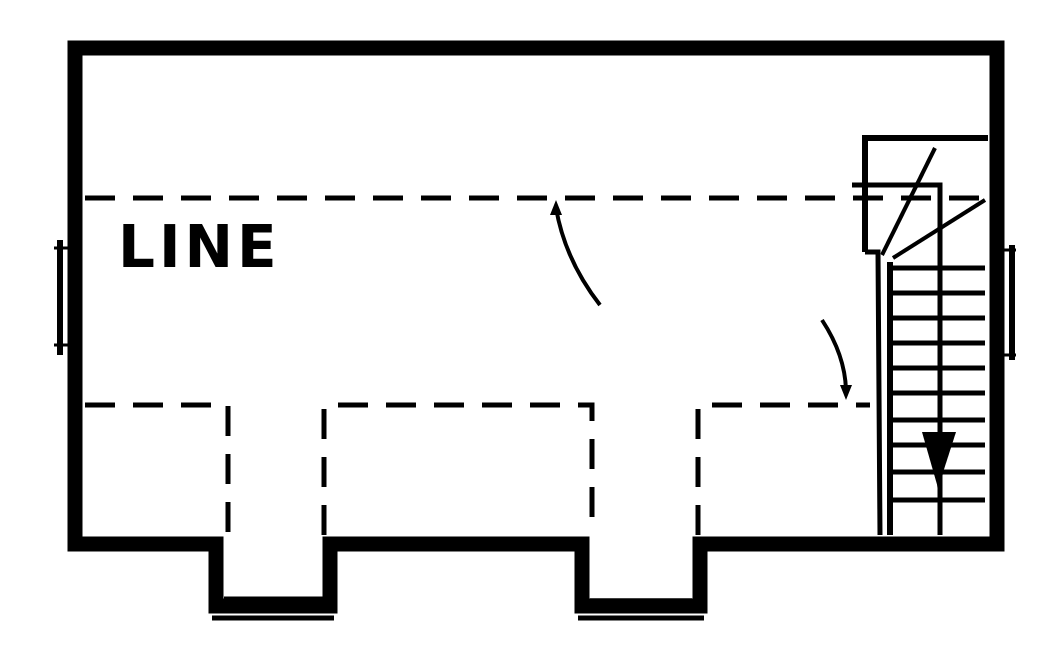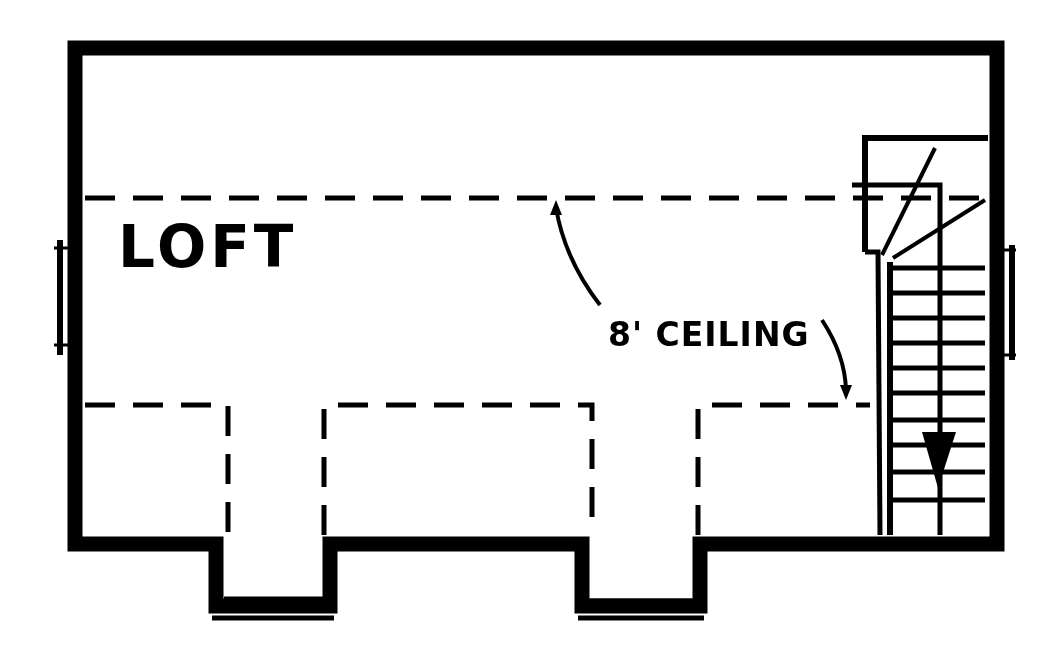--- a/index.html
+++ b/index.html
@@ -73,15 +73,14 @@
     <line x1="890" y1="368" x2="985" y2="368" stroke-width="5"></line>
     <line x1="890" y1="393" x2="985" y2="393" stroke-width="5"></line>
     <line x1="890" y1="420" x2="985" y2="420" stroke-width="5"></line>
     <line x1="890" y1="445" x2="985" y2="445" stroke-width="5"></line>
     <line x1="890" y1="472" x2="985" y2="472" stroke-width="5"></line>
     <line x1="890" y1="500" x2="985" y2="500" stroke-width="5"></line>
   </g>
   <polygon points="922,432 956,432 938,488" fill="#000"></polygon>
 </svg>
 
-<div class="lbl" id="room-label">LOFT</div>
-<div class="lbl" id="ceil2">8' CEILING</div>
+<div class="lbl" id="room-label">LINE</div>
 </div>
 
 </body></html>

